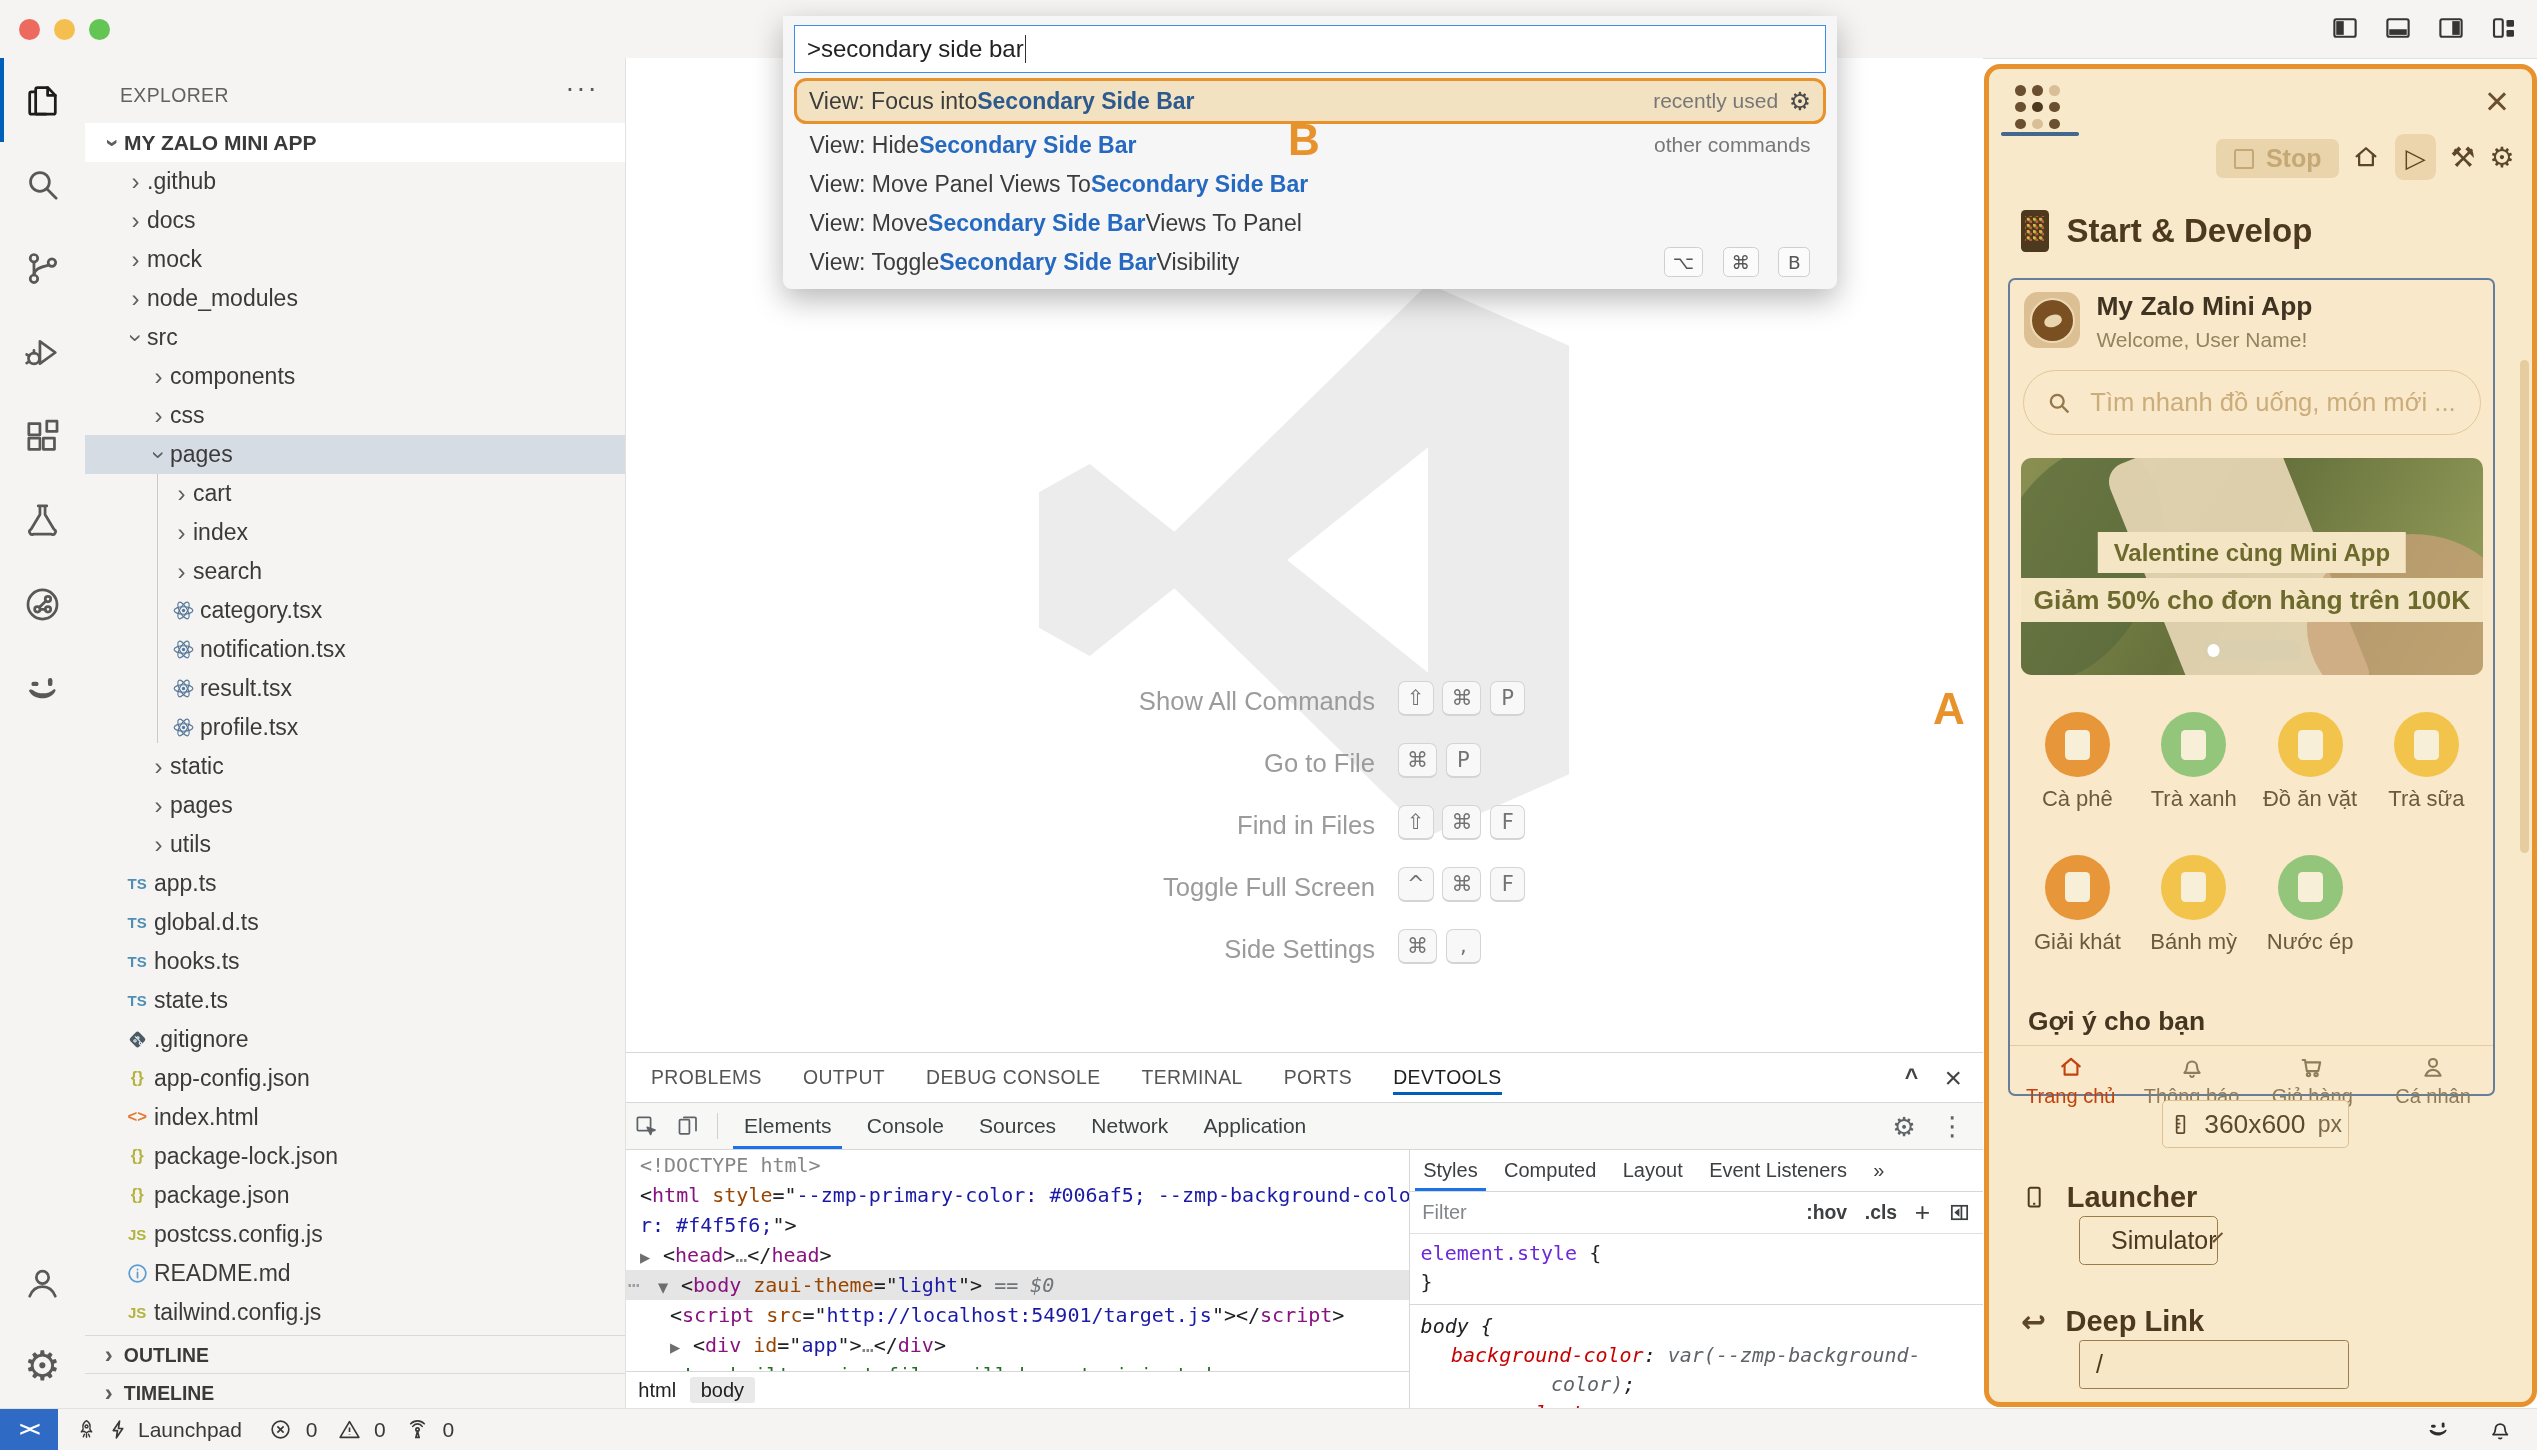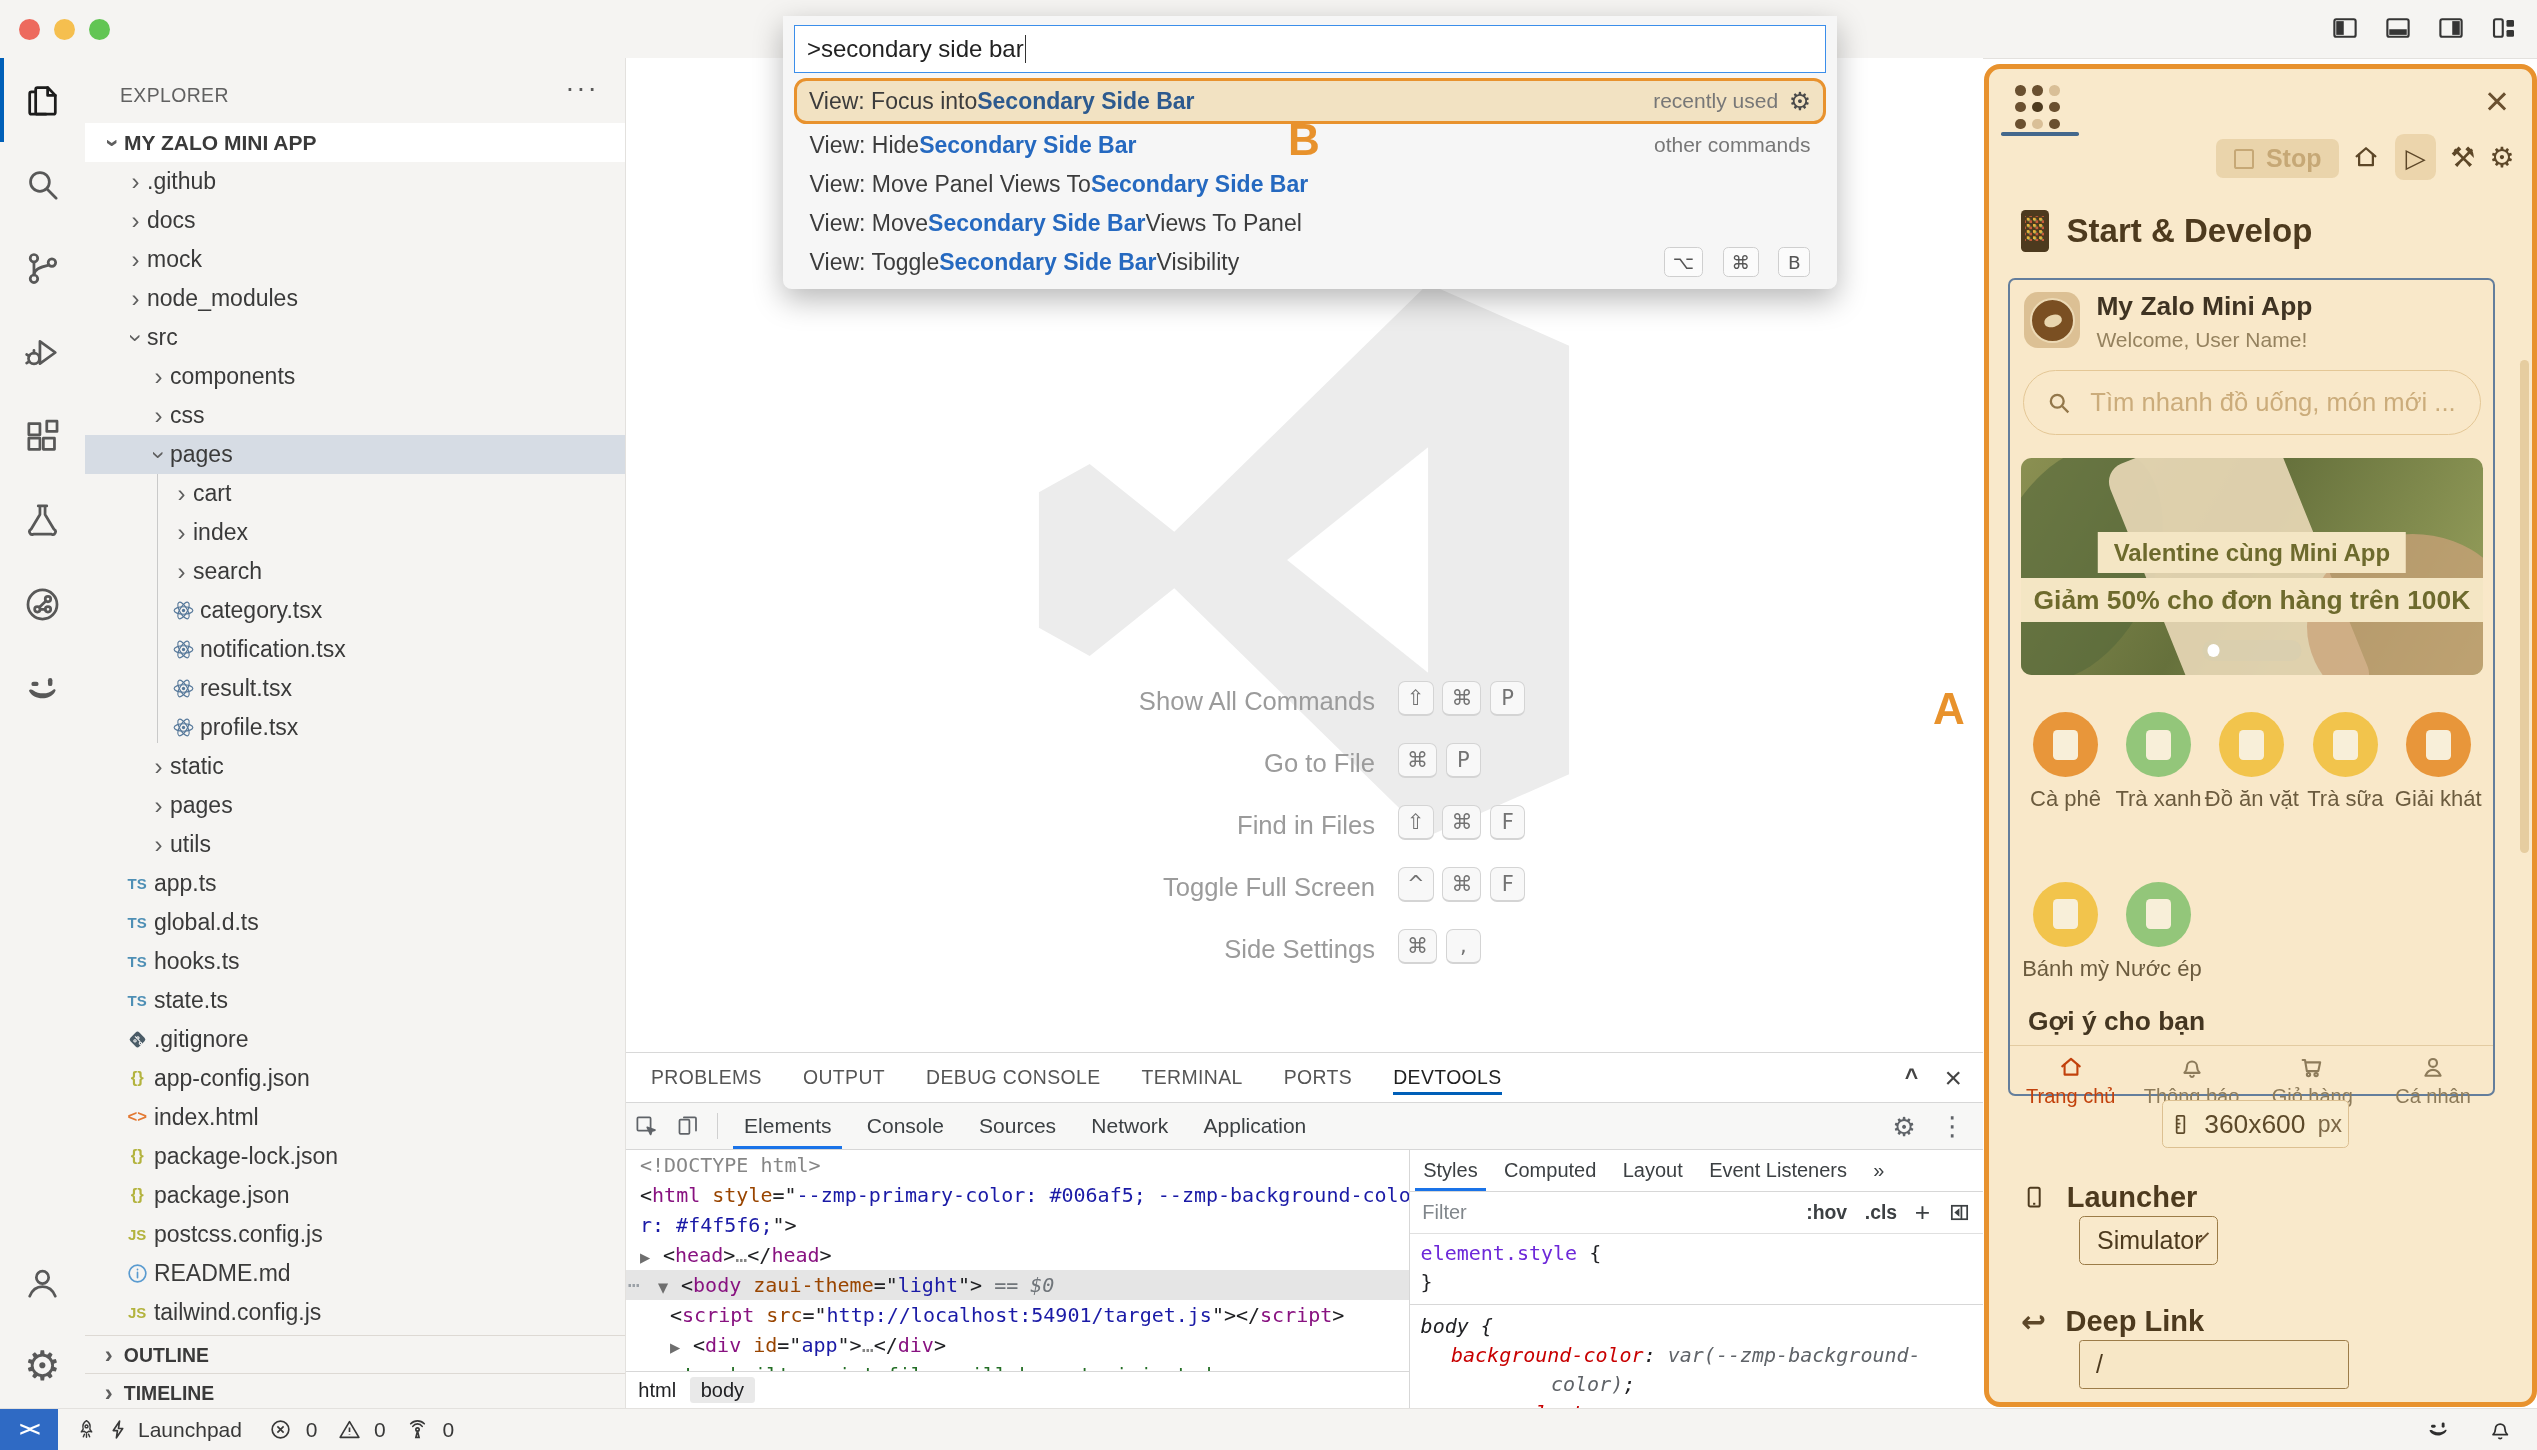--- a/index.html
+++ b/index.html
@@ -125,37 +125,37 @@
   .psearch svg{width:28px;height:28px;color:#93774a;flex:none}
   .banner{position:absolute;left:10.6px;right:10.6px;top:178px;height:217px;border-radius:10.6px;overflow:hidden;background:linear-gradient(120deg,#8b9052 0%,#66713c 45%,#9aa35e 100%)}
   .cupshape{position:absolute;left:132px;top:-30px;width:172px;height:300px;background:#ead9b8;transform:rotate(-22deg);border-radius:19.4px;opacity:.9}
   .handshape{position:absolute;right:-35px;bottom:-44px;width:211px;height:185px;background:#c9a178;border-radius:50%;opacity:.75}
   .leafshape{position:absolute;left:-26.4px;top:-17.6px;width:159px;height:247px;background:#55683a;border-radius:50%;transform:rotate(24deg);opacity:.6}
   .bn{position:absolute;left:50%;transform:translateX(-50%);background:#f4e6c4;font-weight:bold;color:#6d6a2d;white-space:nowrap;display:flex;align-items:center;padding:0 16px}
   .bn1{top:74px;height:41px;font-size:24px}
   .bn2{top:120px;height:44px;font-size:26.4px}
   .pagerpill{position:absolute;left:50%;transform:translateX(-50%);bottom:14px;width:99px;height:21px;border-radius:10.6px;background:rgba(216,206,175,.8)}
   .pagerpill::before{content:"";position:absolute;left:5.3px;top:4.4px;width:12.3px;height:12.3px;border-radius:50%;background:#fff}
-  .cats{position:absolute;left:8.8px;right:8.8px;top:432px;display:grid;grid-template-columns:repeat(5,1fr);row-gap:70px}
+  .cats{position:absolute;left:8.8px;right:8.8px;top:432px;display:grid;grid-template-columns:repeat(4,1fr);row-gap:43px}
   .cat{display:flex;flex-direction:column;align-items:center}
   .cc{width:65px;height:65px;border-radius:50%;display:flex;align-items:center;justify-content:center}
   .cc::before{content:"";width:25px;height:30px;background:#f8efd9;border-radius:4.4px}
   .cl{margin-top:8.8px;font-size:22px;color:#6b5b3e;white-space:nowrap}
   .suggest{position:absolute;left:17.6px;top:726px;font-size:26.4px;font-weight:bold;color:#443621}
   .pnav{position:absolute;left:0;right:0;top:765px;height:48px;border-top:1.8px solid #e3cba1;display:flex;padding-top:7px}
   .ni{flex:1;display:flex;flex-direction:column;align-items:center;gap:4.4px;color:#8d7b5a;font-size:20px}
   .ni svg{width:28px;height:28px}
   .ni.active{color:#c2410c}
   .sizebadge{position:absolute;left:173px;top:1031px;width:187px;height:48px;border:1.8px solid #dcc091;border-radius:5.3px;background:#f9ecce;display:flex;align-items:center;justify-content:center;gap:12.3px;color:#5d4a2a;font-size:26.4px;box-sizing:border-box}
   .sizebadge svg{width:23px;height:23px}
   .sizebadge .unit{font-size:23px;color:#7d6847}
   .sec-h{position:absolute;left:32px;display:flex;align-items:center;gap:19.4px;font-size:29px;font-weight:bold;color:#4d3a1e}
   .sec-h svg{width:26.4px;height:26.4px}
   .deepchar{font-size:30px;font-family:"DejaVu Sans",sans-serif;color:#5d4728}
-  .selectbox{position:absolute;left:90px;top:1147px;width:139px;height:49px;border:1.8px solid #9c7c48;border-radius:5.3px;display:flex;align-items:center;justify-content:space-between;padding:0 17px;font-size:25px;color:#4d3a1e;background:#f9e9cb;box-sizing:border-box}
+  .selectbox{position:absolute;left:90px;top:1147px;width:139px;height:49px;border:1.8px solid #9c7c48;border-radius:5.3px;display:flex;align-items:center;justify-content:space-between;padding:0 31px;font-size:25px;color:#4d3a1e;background:#f9e9cb;box-sizing:border-box}
   .chevd{width:10.6px;height:10.6px;border-right:2.6px solid #6a5030;border-bottom:2.6px solid #6a5030;transform:rotate(45deg);margin-top:-7px}
   .inputbox{position:absolute;left:90px;top:1271px;width:270px;height:49px;border:1.8px solid #9c7c48;border-radius:3.5px;background:#f7e7c6;display:flex;align-items:center;padding:0 16px;font-size:25px;color:#4d3a1e;box-sizing:border-box}
   .sp-scroll{position:absolute;right:3.5px;top:291px;width:8.8px;height:493px;background:#e6cda0;border-radius:4.4px}
 
   
   .palette{position:absolute;left:783px;top:16px;width:1054px;background:#f6f6f6;border-radius:0 0 8.8px 8.8px;box-shadow:0 10.6px 30px rgba(0,0,0,.28);padding:8.8px 10.6px 7px;z-index:50;box-sizing:border-box}
   .pinput{height:48px;border:1.8px solid #3b8eea;background:#fff;display:flex;align-items:center;padding:0 12.3px;font-size:24px;color:#222;box-sizing:border-box}
   .caret{display:inline-block;width:1.8px;height:28px;background:#333;margin-left:0.9px}
   .prow{height:39px;display:flex;align-items:center;padding:0 16px;font-size:23px;color:#3c3c3c;white-space:nowrap}
   .prow .hl{font-weight:bold;color:#2569c0}

